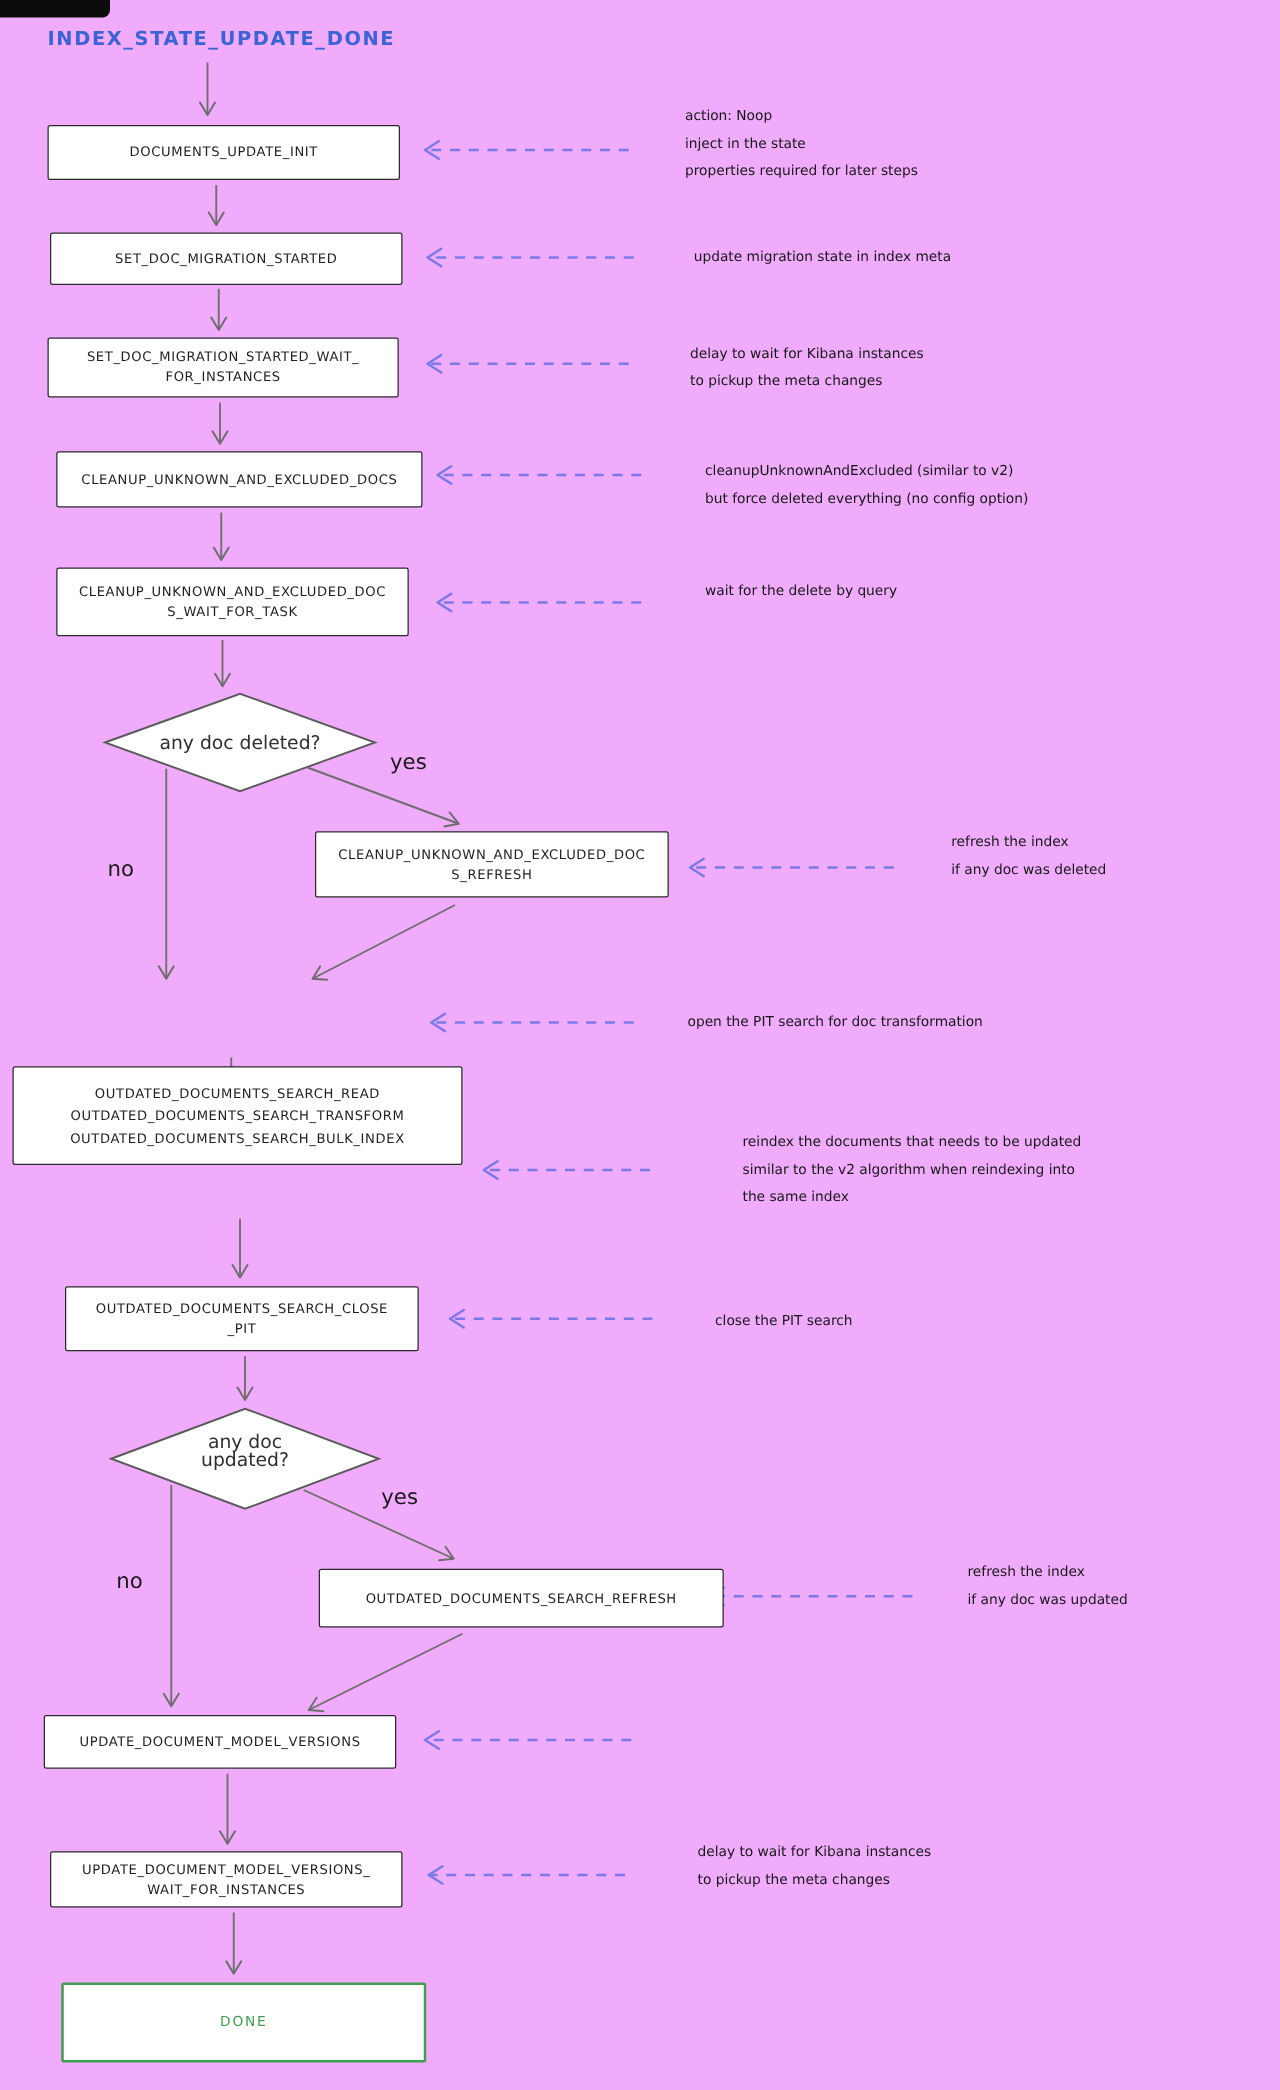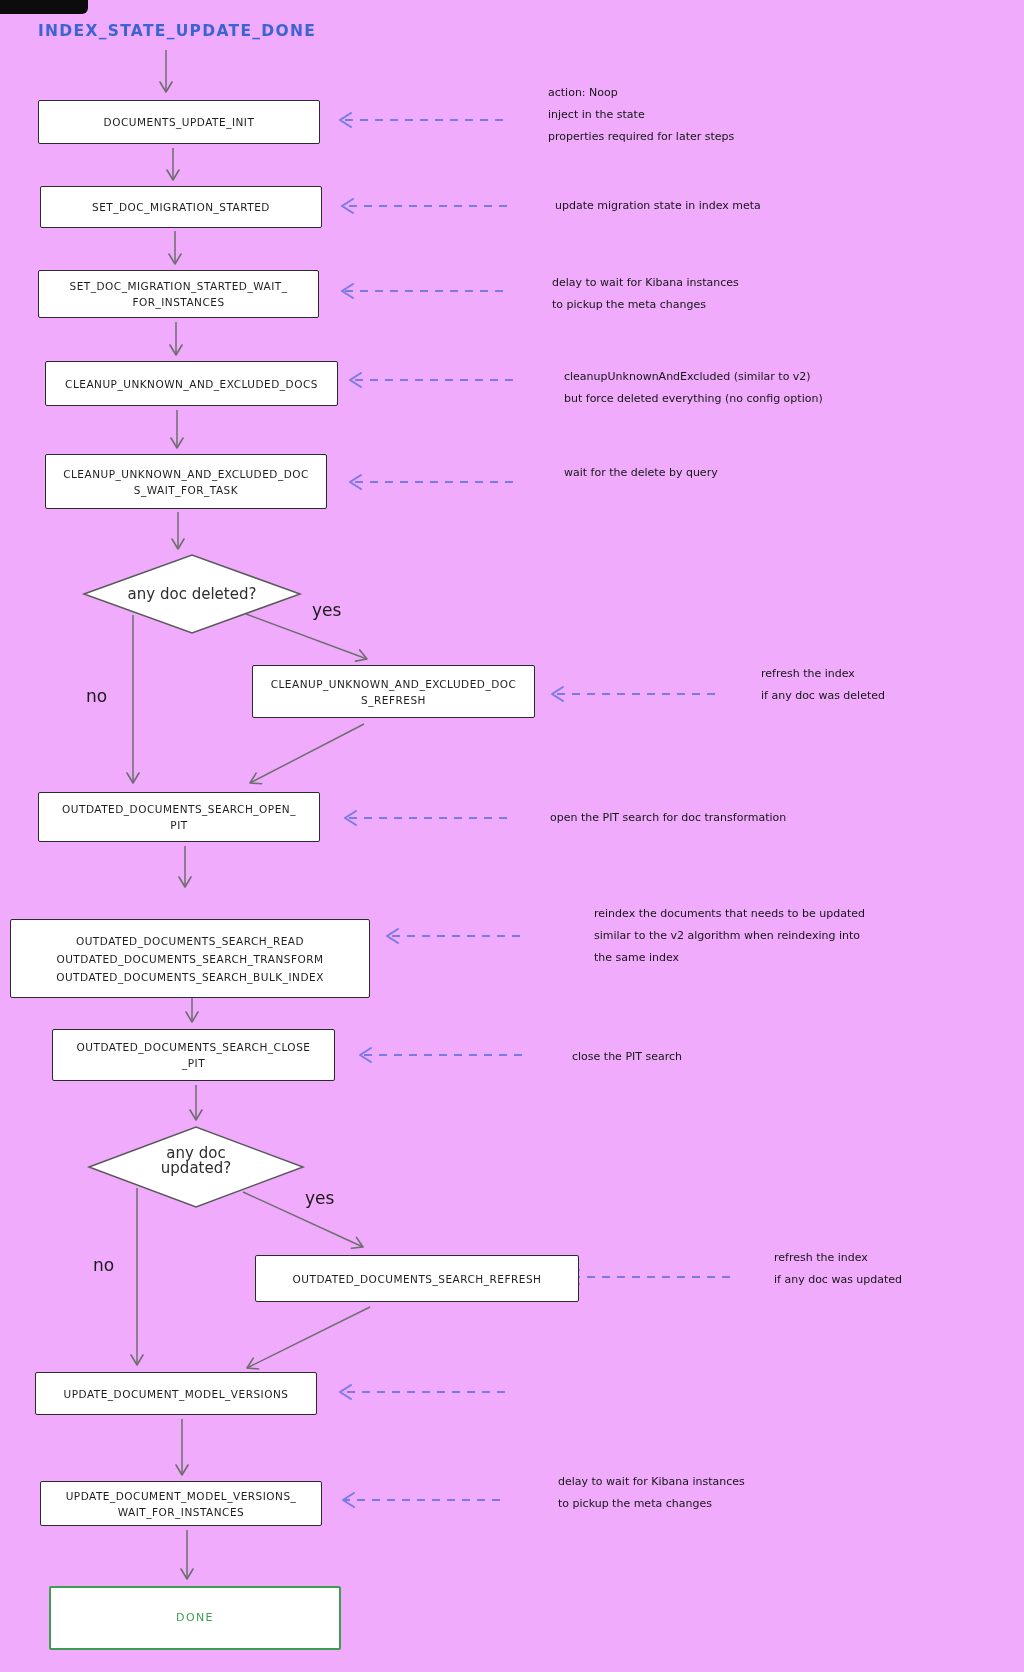--- a/index.html
+++ b/index.html
@@ -89,25 +89,21 @@
     <div class="ln">CLEANUP_UNKNOWN_AND_EXCLUDED_DOCS</div>
   </div>
   <div class="node" style="left:45px;top:454px;width:282px;height:55px">
     <div class="ln">CLEANUP_UNKNOWN_AND_EXCLUDED_DOC</div>
     <div class="ln">S_WAIT_FOR_TASK</div>
   </div>
   <div class="node" style="left:252px;top:665px;width:283px;height:53px">
     <div class="ln">CLEANUP_UNKNOWN_AND_EXCLUDED_DOC</div>
     <div class="ln">S_REFRESH</div>
   </div>
-  <div class="node" style="left:38px;top:792px;width:282px;height:50px">
-    <div class="ln">OUTDATED_DOCUMENTS_SEARCH_OPEN_</div>
-    <div class="ln">PIT</div>
-  </div>
-  <div class="node big" style="left:10px;top:919px;width:360px;height:79px">
+  <div class="node big" style="left:10px;top:853px;width:360px;height:79px">
     <div class="ln">OUTDATED_DOCUMENTS_SEARCH_READ</div>
     <div class="ln">OUTDATED_DOCUMENTS_SEARCH_TRANSFORM</div>
     <div class="ln">OUTDATED_DOCUMENTS_SEARCH_BULK_INDEX</div>
   </div>
   <div class="node" style="left:52px;top:1029px;width:283px;height:52px">
     <div class="ln">OUTDATED_DOCUMENTS_SEARCH_CLOSE</div>
     <div class="ln">_PIT</div>
   </div>
   <div class="node" style="left:255px;top:1255px;width:324px;height:47px">
     <div class="ln">OUTDATED_DOCUMENTS_SEARCH_REFRESH</div>

